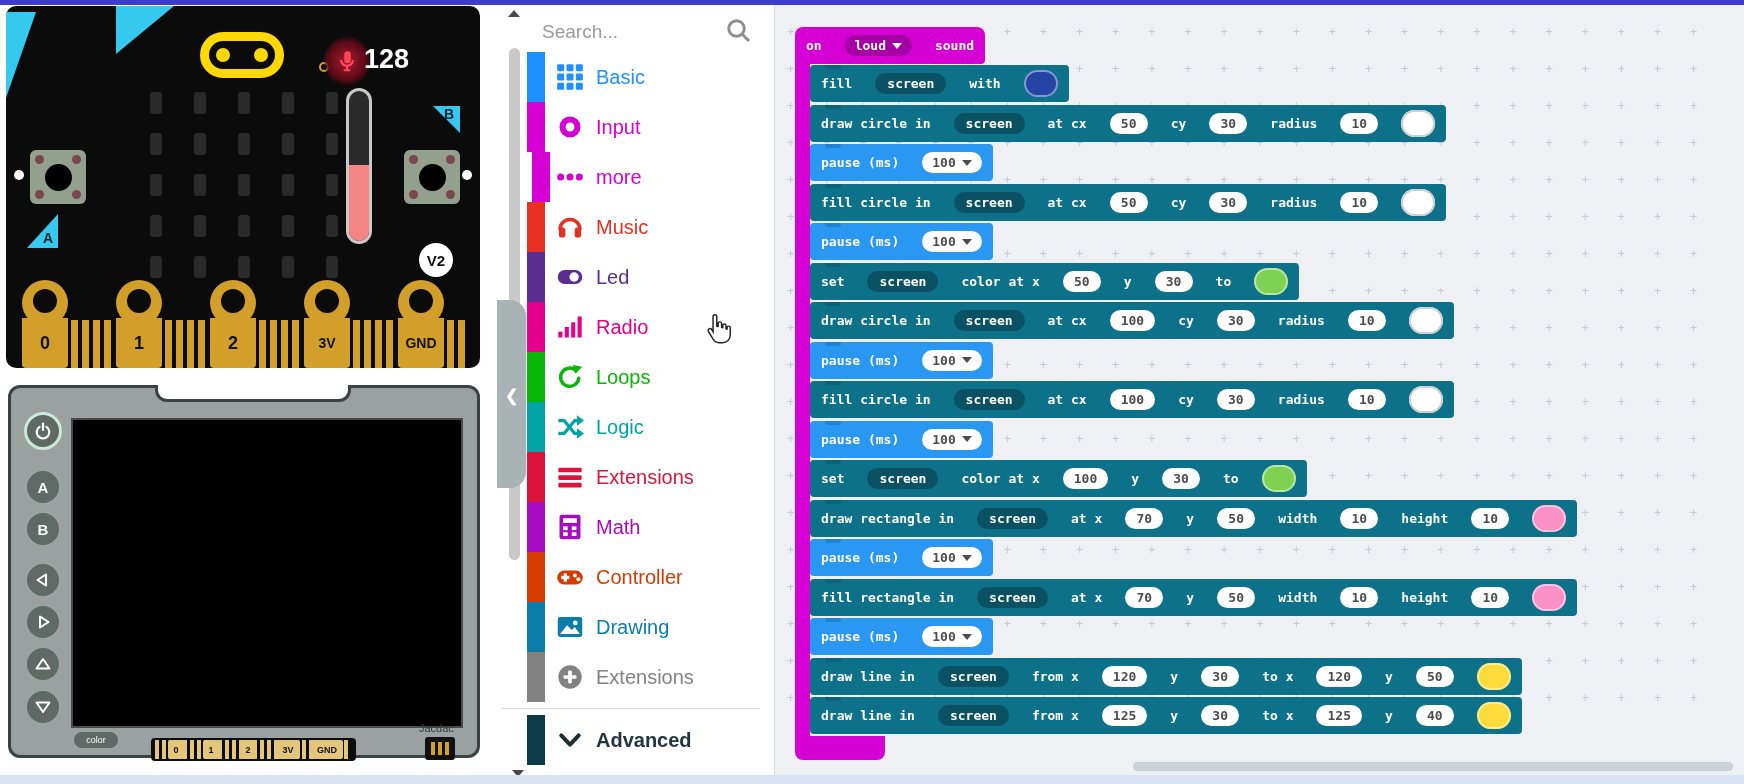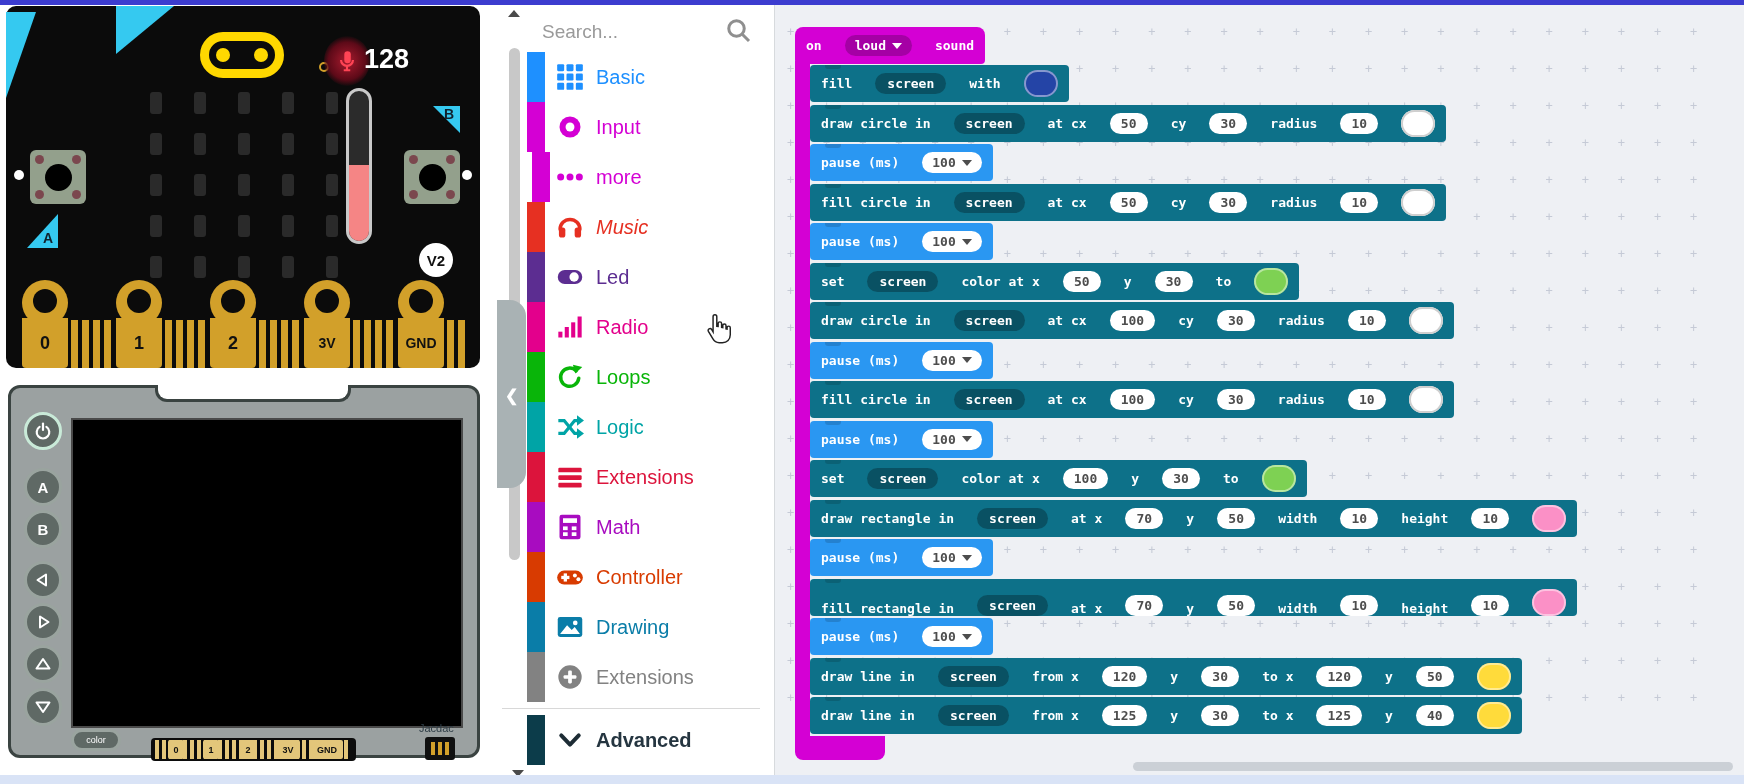--- a/index.html
+++ b/index.html
@@ -310,21 +310,21 @@
         </div>
         <div class="cat" style="top: 147px;">
           <span class="chip" style="background: rgb(212, 0, 212); left: 50px;"></span>
           <span class="cicon"><svg width="28" height="28" viewBox="0 0 24 24">
               <circle cx="4" cy="12" r="3" fill="#d400d4"></circle>
               <circle cx="12" cy="12" r="3" fill="#d400d4"></circle>
               <circle cx="20" cy="12" r="3" fill="#d400d4"></circle>
             </svg></span>
           <span class="clabel" style="color: rgb(212, 0, 212);">more</span>
         </div>
-        <div class="cat" style="top: 197px; font-style: italic;">
+        <div class="cat" style="top: 197px;">
           <span class="chip" style="background: rgb(230, 48, 34);"></span>
           <span class="cicon"><svg width="28" height="28" viewBox="0 0 24 24">
               <path d="M3.5 14a8.5 8.5 0 0 1 17 0" stroke="#e63022" stroke-width="3" fill="none" stroke-linecap="round"></path>
               <rect x="2.5" y="12.5" width="5.5" height="8.5" rx="2.2" fill="#e63022"></rect>
               <rect x="16" y="12.5" width="5.5" height="8.5" rx="2.2" fill="#e63022"></rect>
             </svg></span>
           <span class="clabel" style="color: rgb(230, 48, 34);">Music</span>
         </div>
         <div class="cat" style="top: 247px;">
           <span class="chip" style="background: rgb(92, 45, 145);"></span>
@@ -568,21 +568,21 @@
           <span class="num">10</span>
           <span class="sw" style="background: rgb(251, 144, 198);"></span>
         </div>
         <div class="blk pause" style="left: 35px; top: 534px;">
           <span>pause (ms)</span>
           <span class="dd">
             <span>100</span>
             <span class="caret"></span>
           </span>
         </div>
-        <div class="blk teal" style="left: 35px; top: 573.5px; align-items: flex-end;">
+        <div class="blk teal" style="left: 35px; top: 573.5px;">
           <span>fill rectangle in</span>
           <span class="fld">screen</span>
           <span>at x</span>
           <span class="num">70</span>
           <span>y</span>
           <span class="num">50</span>
           <span>width</span>
           <span class="num">10</span>
           <span>height</span>
           <span class="num">10</span>

